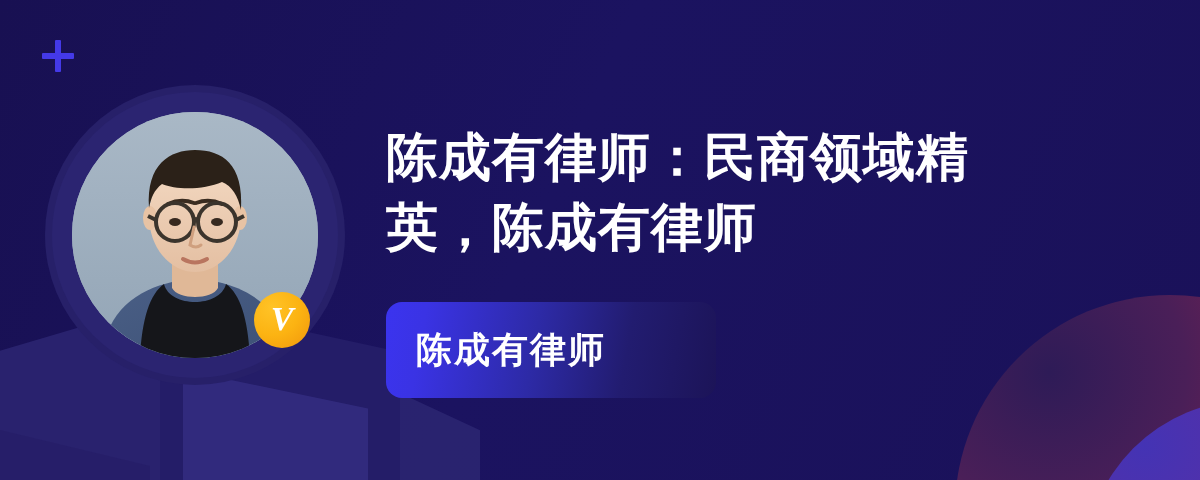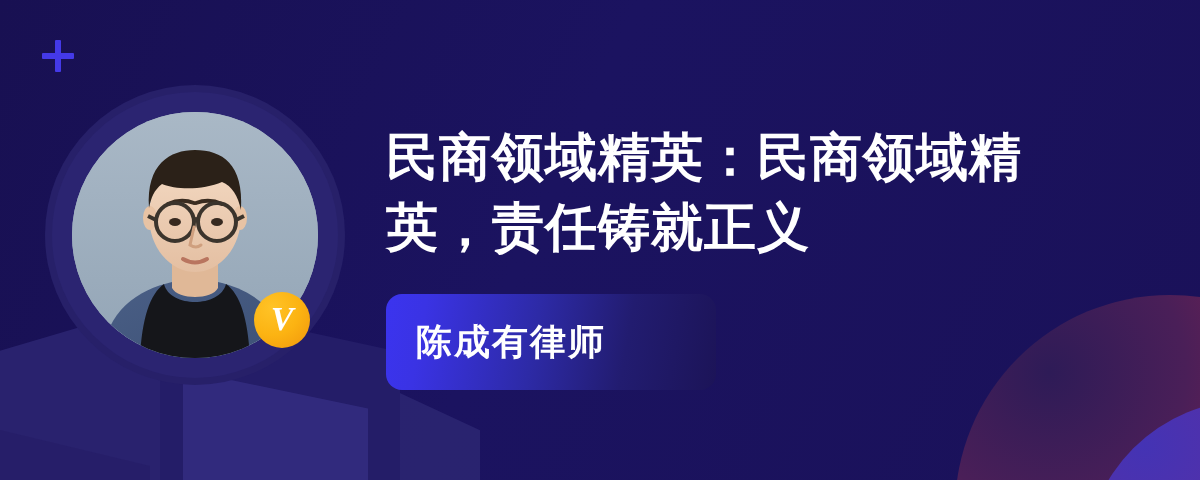--- a/index.html
+++ b/index.html
@@ -174,21 +174,21 @@
     margin: 0;
     color: #ffffff;
     font-size: 52px;
     font-weight: bold;
     line-height: 70px;
     letter-spacing: 1px;
     max-width: 640px;
     word-break: break-all;
   }
   .cta-button {
-    margin-top: 32px;
+    margin-top: 40px;
     display: inline-flex;
     align-items: center;
     height: 96px;
     min-width: 330px;
     padding: 0 30px;
     box-sizing: border-box;
     border: none;
     border-radius: 16px;
     background: linear-gradient(100deg, #3b34ef 0%, #3a33e4 12%, #2d2aa6 45%, #221c70 72%, #1c1458 100%);
     color: #ffffff;
@@ -268,17 +268,17 @@
 
         <path d="M111 147 q12 7 24 0" stroke="#b9755f" stroke-width="4" fill="none" stroke-linecap="round"></path>
       </svg>
     </div>
     <div class="verified-badge">
       <span class="v-glyph">V</span>
     </div>
   </div>
 
   <div class="content">
-    <h1 class="headline">民商领域精英：民商领域精英，责任铸就正义</h1>
+    <h1 class="headline">陈成有律师：民商领域精英，陈成有律师</h1>
     <button class="cta-button">陈成有律师</button>
   </div>
 
 </div>
 
 </body></html>

